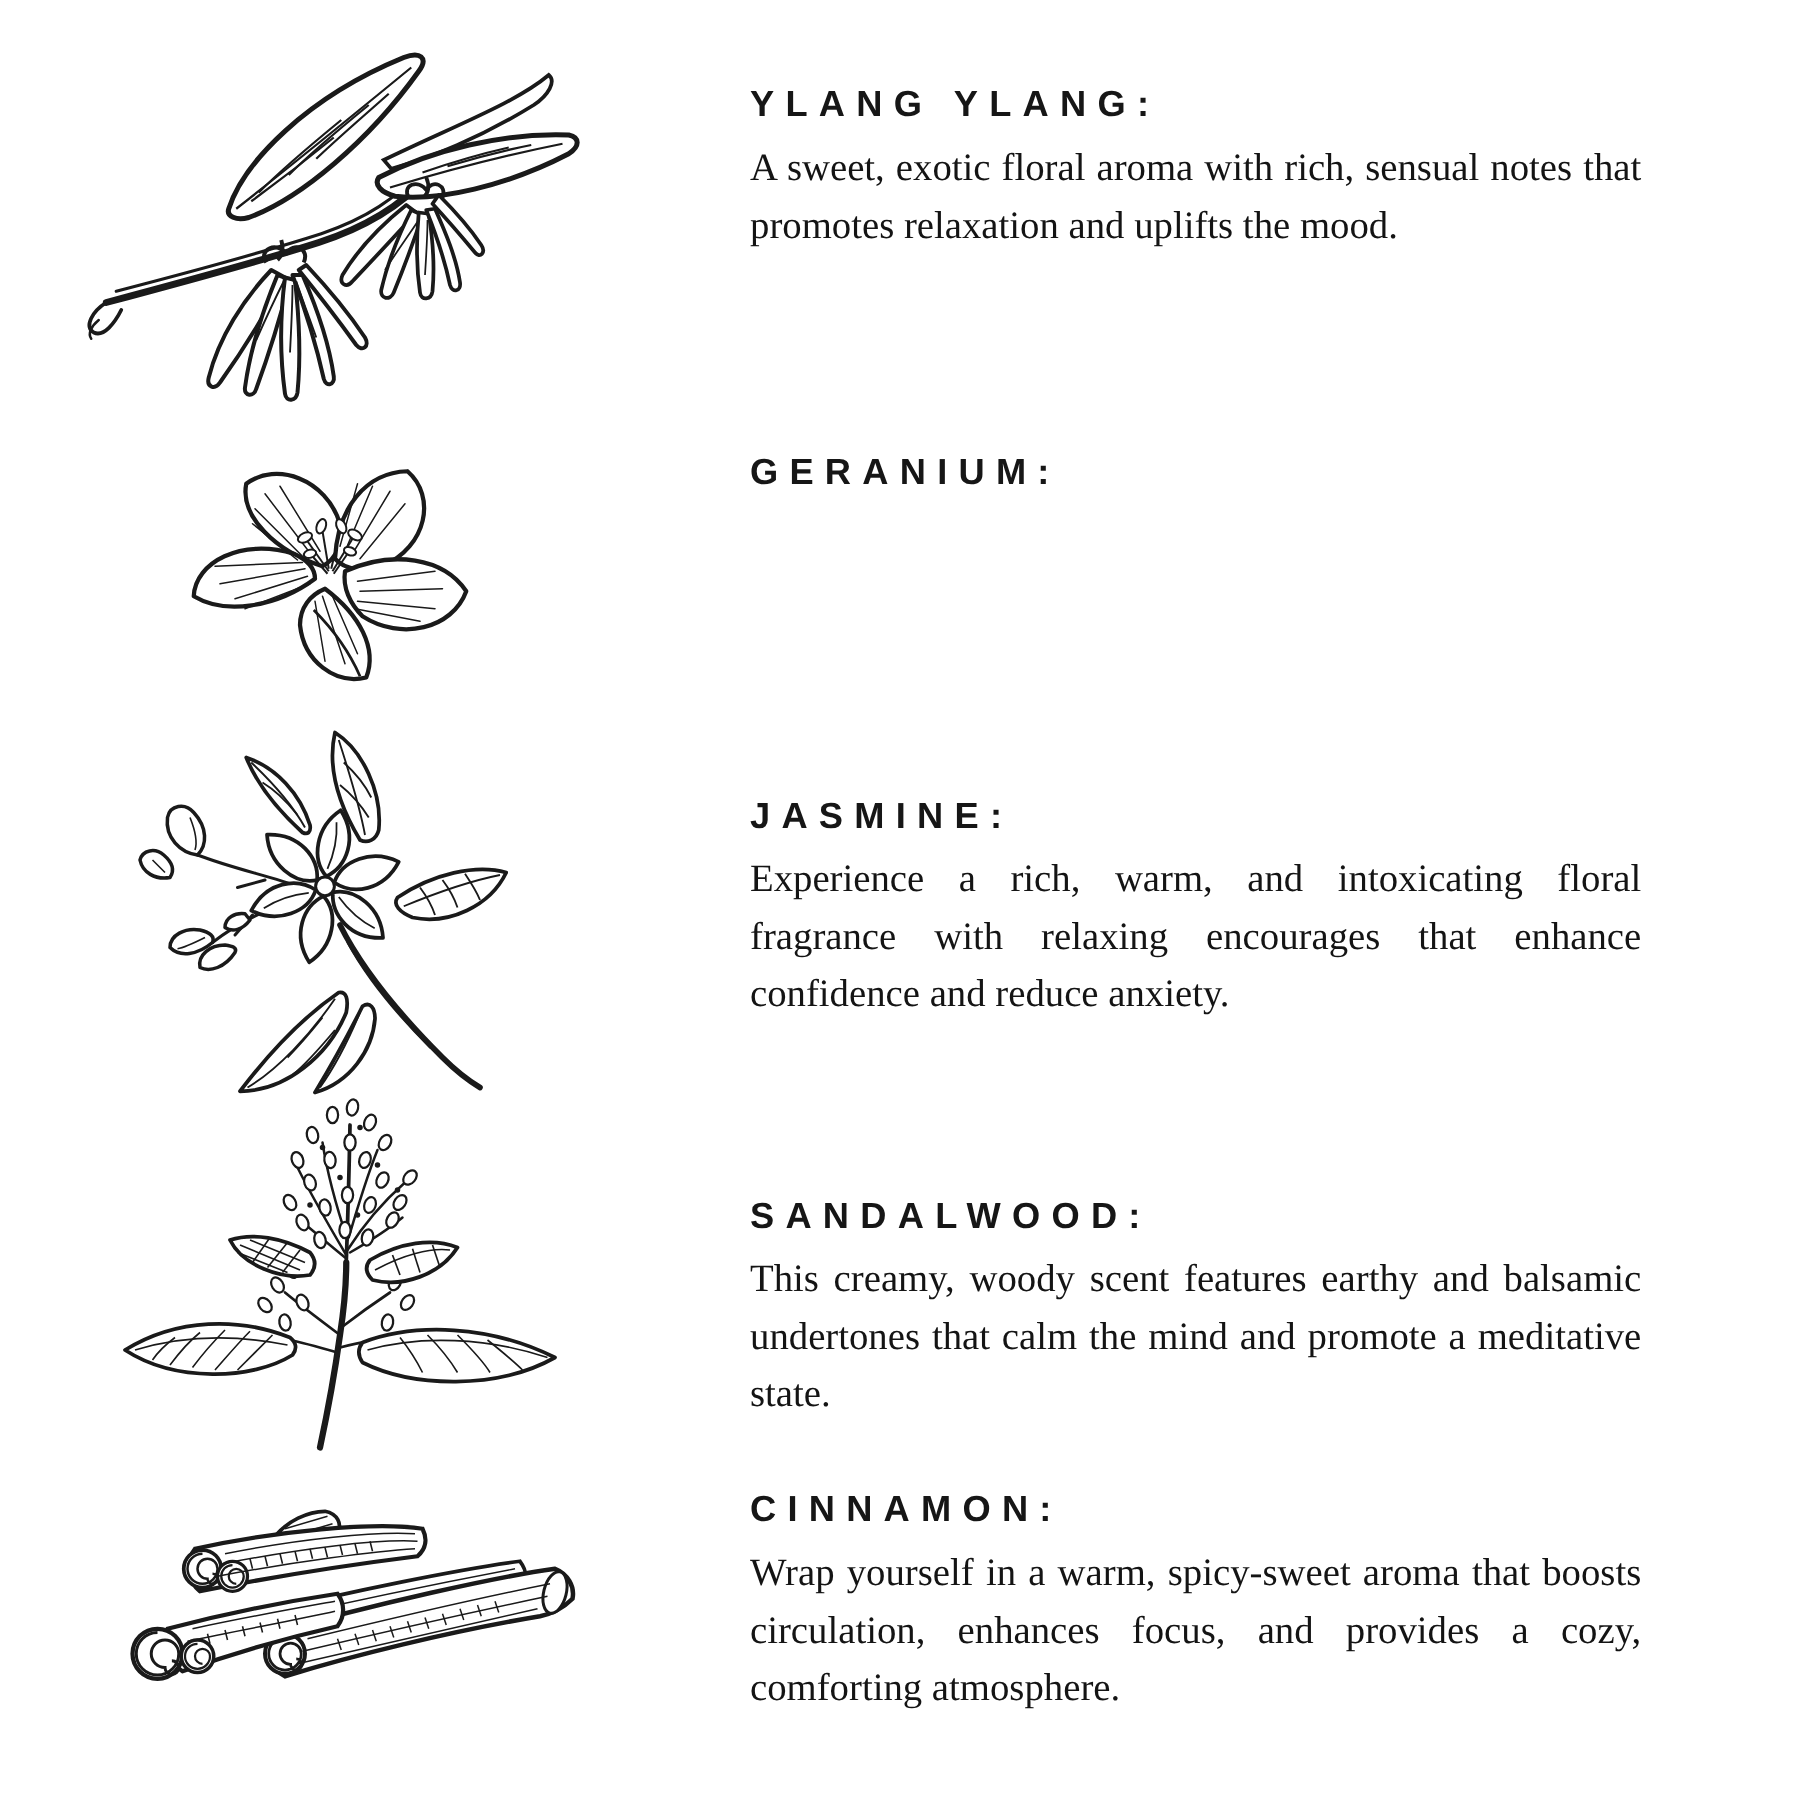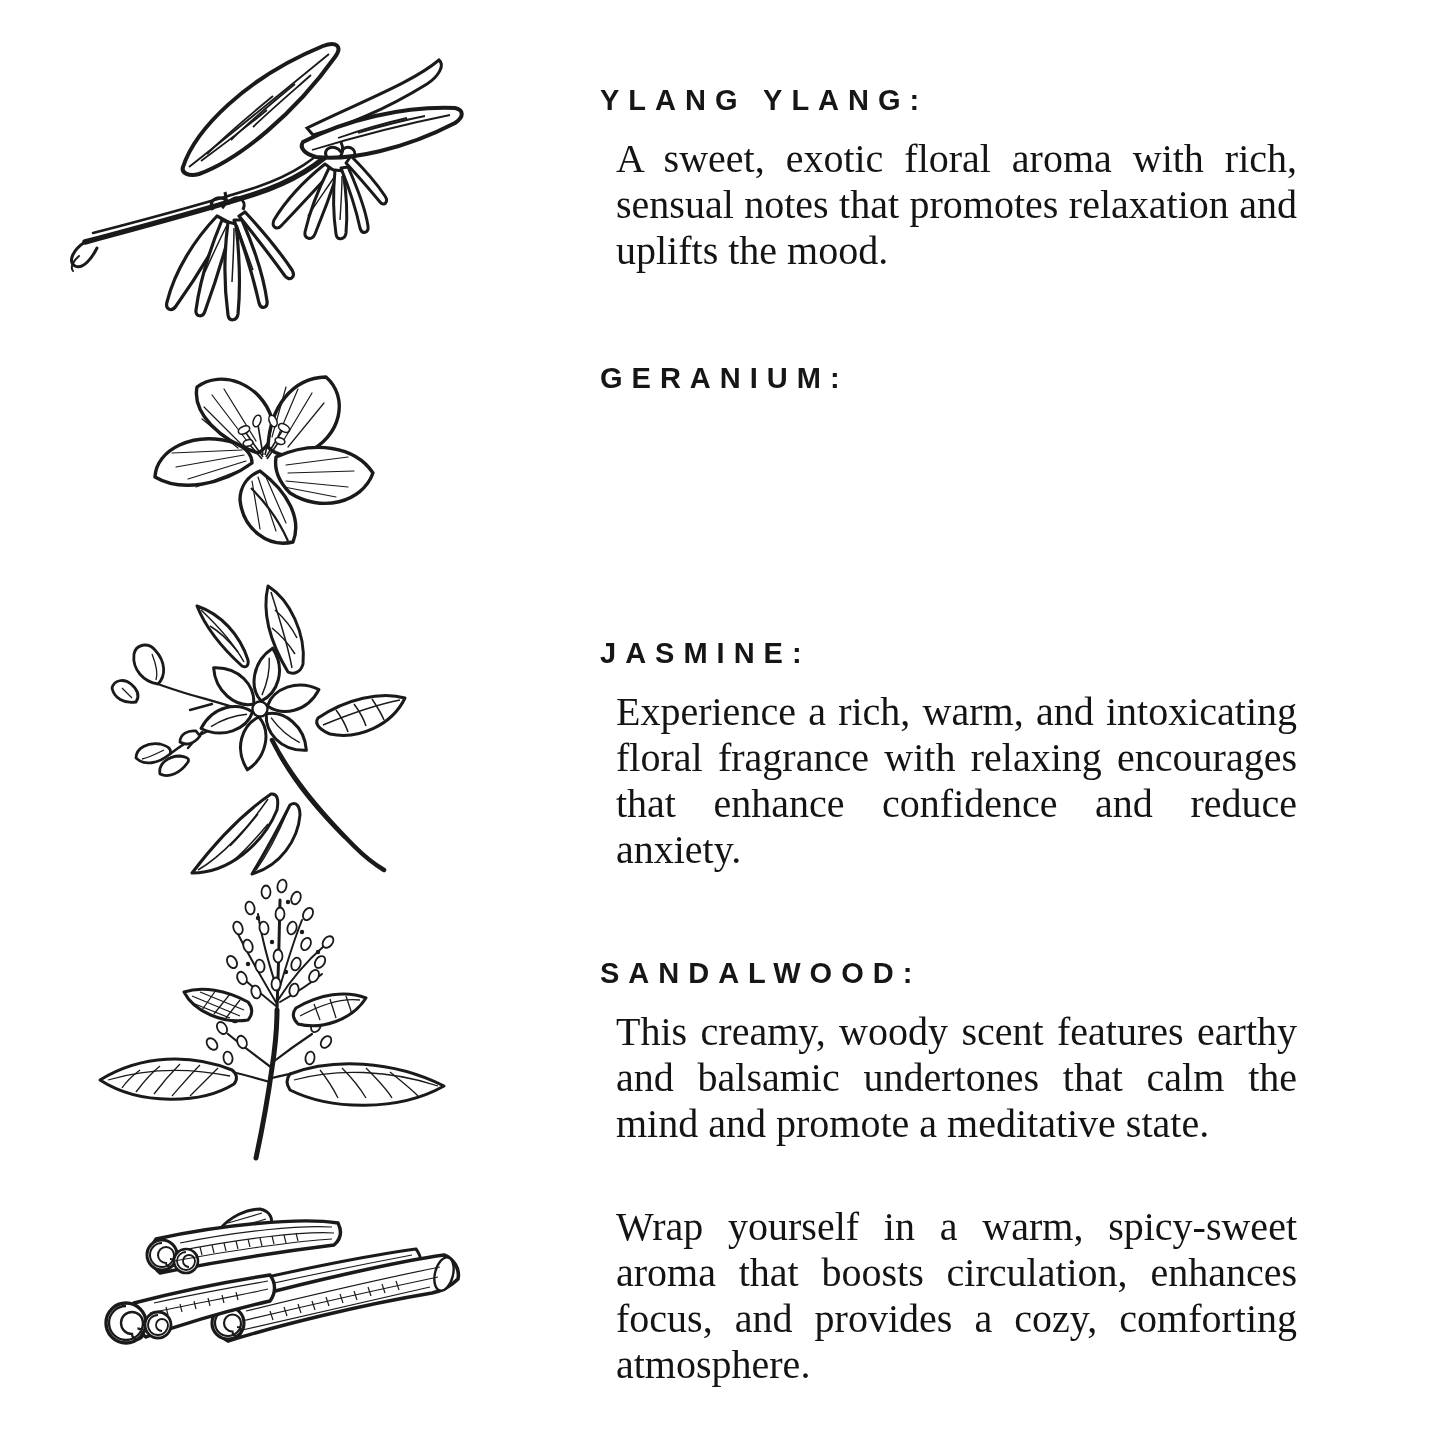--- a/index.html
+++ b/index.html
@@ -17,24 +17,24 @@
   .heading {
     font-family:"Liberation Sans", sans-serif;
     font-weight:700;
     font-size:29px;
     letter-spacing:9px;
     line-height:40px;
     color:#161616;
     margin:0 0 7px 0;
   }
   .body-text {
-    font-size:40px;
+    font-size:31px;
     line-height:46px;
     text-align:justify;
-    margin:16px;
+    margin:0;
     color:#141414;
   }
 </style>
 </head>
 <body>
 
 <div class="page">
 
   <section>
     <div class="illus" style="left:55px; top:30px; width:460px; height:305px;">
@@ -82,21 +82,21 @@
           <path d="M280 140 C 278 162 278 184 281 204 C 282 211 290 210 291 203 C 293 182 291 160 288 141 Z"></path>
           <path d="M286 138 C 294 158 301 179 305 198 C 307 205 314 203 313 196 C 310 176 301 155 293 137 Z"></path>
           <path d="M291 133 C 303 146 315 160 325 172 C 329 177 334 172 330 166 C 320 151 306 136 296 126 Z"></path>
         </g>
         <g stroke="#1a1a1a" fill="none" stroke-width="1.4">
           <path d="M253 186 C 262 172 272 158 280 146"></path>
           <path d="M285 190 C 286 174 287 159 287 146"></path>
         </g>
       </svg>
     </div>
-    <div class="text-block" style="top:80px;">
+    <div class="text-block" style="top:64px;">
       <h2 class="heading">YLANG YLANG:</h2>
       <p class="body-text">A sweet, exotic floral aroma with rich, sensual notes that promotes relaxation and uplifts the mood.</p>
     </div>
   </section>
 
   <section>
     <div class="illus" style="left:100px; top:345px; width:320px; height:240px;">
       <svg viewBox="0 0 320 240">
         <g stroke="#1a1a1a" stroke-width="3.4" fill="#ffffff" stroke-linejoin="round">
           <path d="M158 108 C 120 96 92 68 97 42 C 121 24 161 38 172 74 C 175 89 169 102 158 108 Z"></path>
@@ -380,17 +380,18 @@
           <path d="M96 112 l 2 8"></path>
             <path d="M110 109 l 2 8"></path>
             <path d="M124 106 l 2 8"></path>
             <path d="M138 103 l 2 8"></path>
             <path d="M152 100 l 2 8"></path>
             <path d="M166 97 l 2 8"></path>
         </g>
       </svg>
     </div>
     <div class="text-block" style="top:1188px;">
+      <h2 class="heading">CINNAMON:</h2>
       <p class="body-text">Wrap yourself in a warm, spicy-sweet aroma that boosts circulation, enhances focus, and provides a cozy, comforting atmosphere.</p>
     </div>
   </section>
 
 </div>
 
 </body></html>

